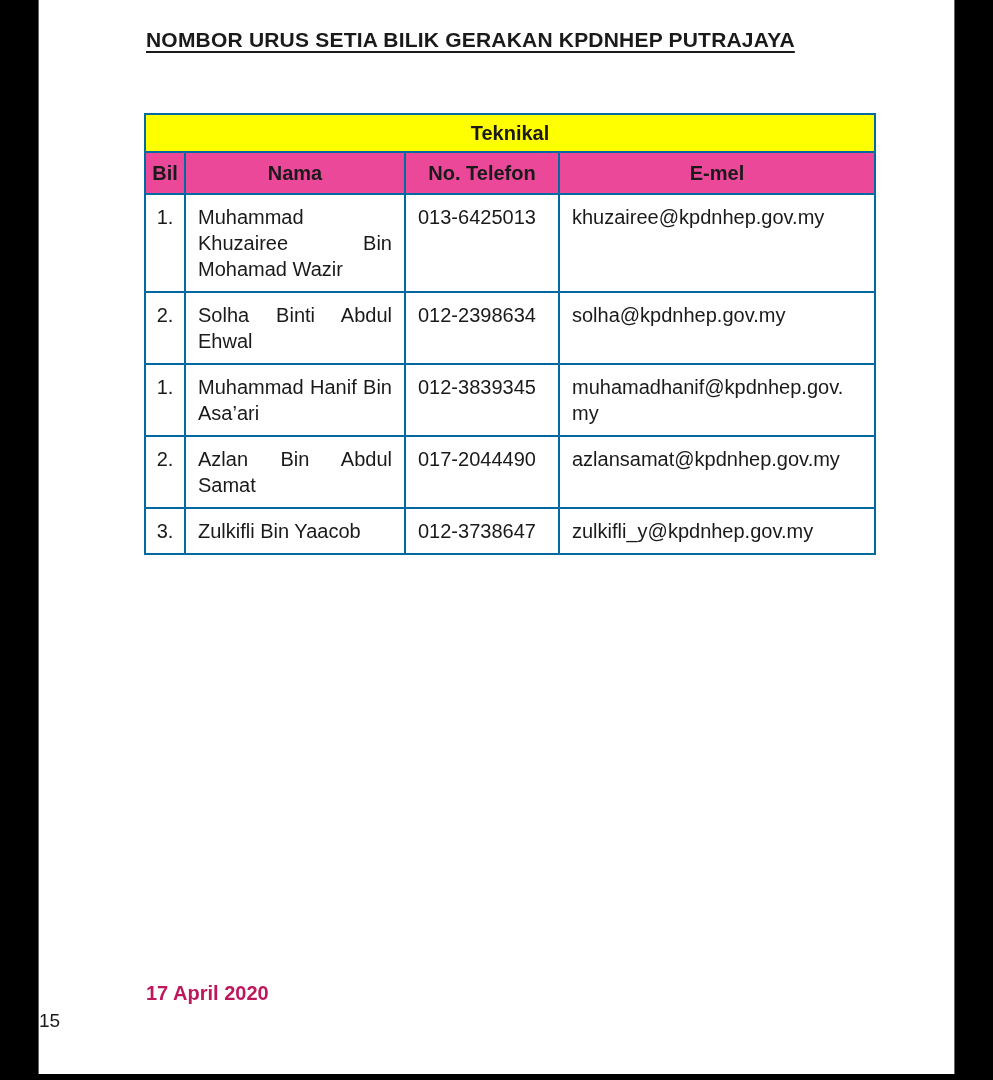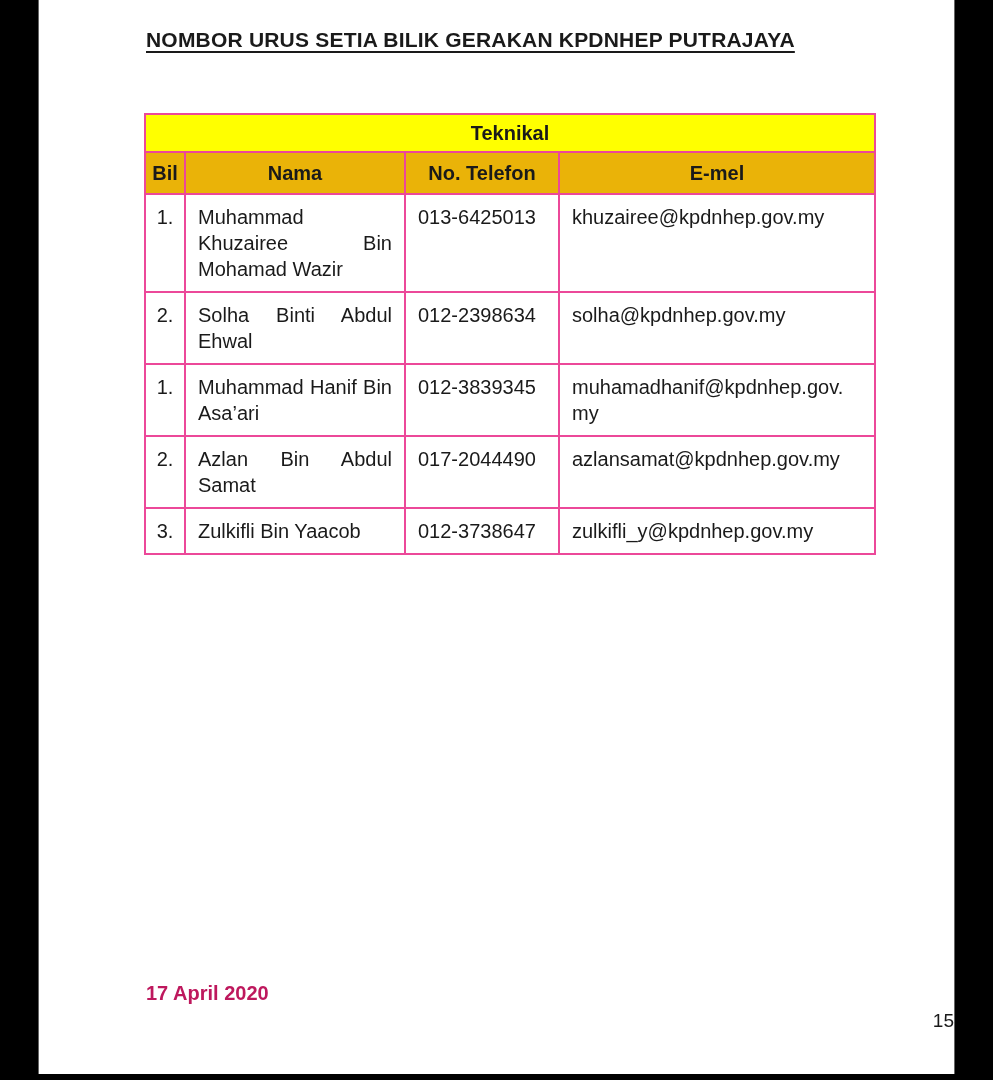--- a/index.html
+++ b/index.html
@@ -45,30 +45,30 @@
     left: 105px;
     top: 113px;
     width: 730px;
     border-collapse: collapse;
     table-layout: fixed;
     font-size: 20px;
     line-height: 26px;
     color: #1a1a1a;
   }
   .contact-table td, .contact-table th {
-    border: 2px solid #ec4899;
+    border: 2px solid #0369a1;
     vertical-align: top;
     padding: 9px 12px;
     overflow: hidden;
   }
   .contact-table th.col-head {
     font-weight: bold;
     text-align: center;
     padding: 7px 6px;
-    background: #eab308;
+    background: #ec4899;
   }
   .section-row td {
     background: #ffff00;
     font-weight: bold;
     text-align: center;
     padding: 5px 6px;
   }
   td.bil-cell { text-align: center; padding-left: 4px; padding-right: 4px; }
   td.nama-cell { text-align: justify; padding-left: 12px; padding-right: 12px; }
   td.telefon-cell { white-space: nowrap; }
@@ -88,21 +88,21 @@
     top: 982px;
     font-size: 20px;
     font-weight: bold;
     color: #be185d;
   }
   .page-number {
     position: absolute;
     left: 0;
     top: 1010px;
     width: 100%;
-    text-align: right;
+    text-align: left;
     font-size: 19px;
     color: #1a1a1a;
   }
 </style>
 </head>
 <body>
 
 <div class="viewport">
   <div class="page">
 

